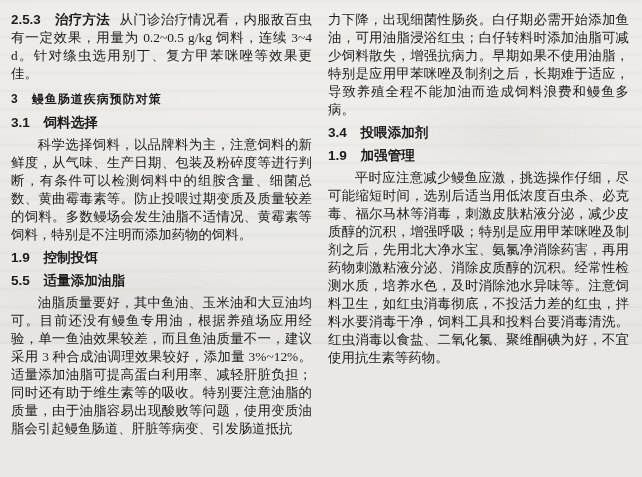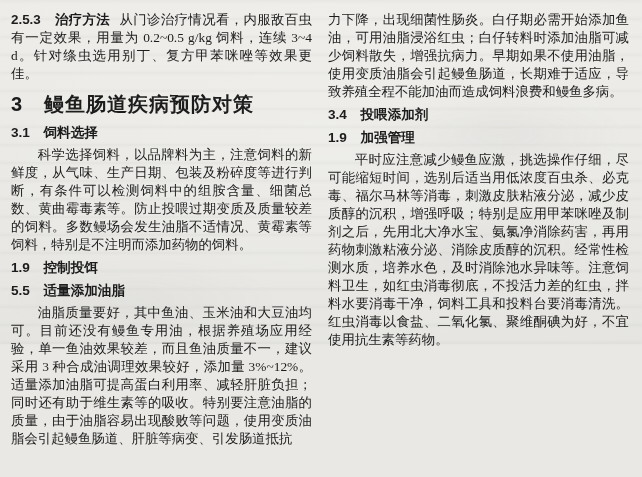--- a/index.html
+++ b/index.html
@@ -52,21 +52,21 @@
   }
   .noindent { text-indent: 0; }
   .runin {
     font-family: "Liberation Sans", "DejaVu Sans", sans-serif;
     font-weight: bold;
     margin-right: 0.7em;
   }
   .sec {
     font-family: "Liberation Sans", "DejaVu Sans", sans-serif;
     font-weight: bold;
-    font-size: 20px;
+    font-size: 12px;
     letter-spacing: 1px;
     margin: 8px 0 6px 0;
   }
   .sub {
     font-family: "Liberation Sans", "DejaVu Sans", sans-serif;
     font-weight: bold;
     font-size: 13.6px;
     margin: 5px 0 4px 0;
   }
 </style>
@@ -86,21 +86,21 @@
     <h3 class="sub">3.1　饲料选择</h3>
     <p class="body">科学选择饲料，以品牌料为主，注意饲料的新鲜度，从气味、生产日期、包装及粉碎度等进行判断，有条件可以检测饲料中的组胺含量、细菌总数、黄曲霉毒素等。防止投喂过期变质及质量较差的饲料。多数鳗场会发生油脂不适情况、黄霉素等饲料，特别是不注明而添加药物的饲料。</p>
 
     <h3 class="sub">1.9　控制投饵</h3>
 
     <h3 class="sub">5.5　适量添加油脂</h3>
     <p class="body">油脂质量要好，其中鱼油、玉米油和大豆油均可。目前还没有鳗鱼专用油，根据养殖场应用经验，单一鱼油效果较差，而且鱼油质量不一，建议采用 3 种合成油调理效果较好，添加量 3%~12%。适量添加油脂可提高蛋白利用率、减轻肝脏负担；同时还有助于维生素等的吸收。特别要注意油脂的质量，由于油脂容易出现酸败等问题，使用变质油脂会引起鳗鱼肠道、肝脏等病变、引发肠道抵抗</p>
   </div>
 
   <div class="col">
-    <p class="body noindent">力下降，出现细菌性肠炎。白仔期必需开始添加鱼油，可用油脂浸浴红虫；白仔转料时添加油脂可减少饲料散失，增强抗病力。早期如果不使用油脂，使用变质油脂会引起鳗鱼肠道，长期难于适应，导致养殖全程不能加油而造成饲料浪费和鳗鱼多病。</p>
+    <p class="body noindent">力下降，出现细菌性肠炎。白仔期必需开始添加鱼油，可用油脂浸浴红虫；白仔转料时添加油脂可减少饲料散失，增强抗病力。早期如果不使用油脂，特别是应用甲苯咪唑及制剂之后，长期难于适应，导致养殖全程不能加油而造成饲料浪费和鳗鱼多病。</p>
 
     <h3 class="sub">3.4　投喂添加剂</h3>
 
     <h3 class="sub">1.9　加强管理</h3>
     <p class="body">平时应注意减少鳗鱼应激，挑选操作仔细，尽可能缩短时间，选别后适当用低浓度百虫杀、必克毒、福尔马林等消毒，刺激皮肤粘液分泌，减少皮质醇的沉积，增强呼吸；特别是应用甲苯咪唑及制剂之后，先用北大净水宝、氨氯净消除药害，再用药物刺激粘液分泌、消除皮质醇的沉积。经常性检测水质，培养水色，及时消除池水异味等。注意饲料卫生，如红虫消毒彻底，不投活力差的红虫，拌料水要消毒干净，饲料工具和投料台要消毒清洗。红虫消毒以食盐、二氧化氯、聚维酮碘为好，不宜使用抗生素等药物。</p>
 
   </div>
 </div>
 
 </body></html>

